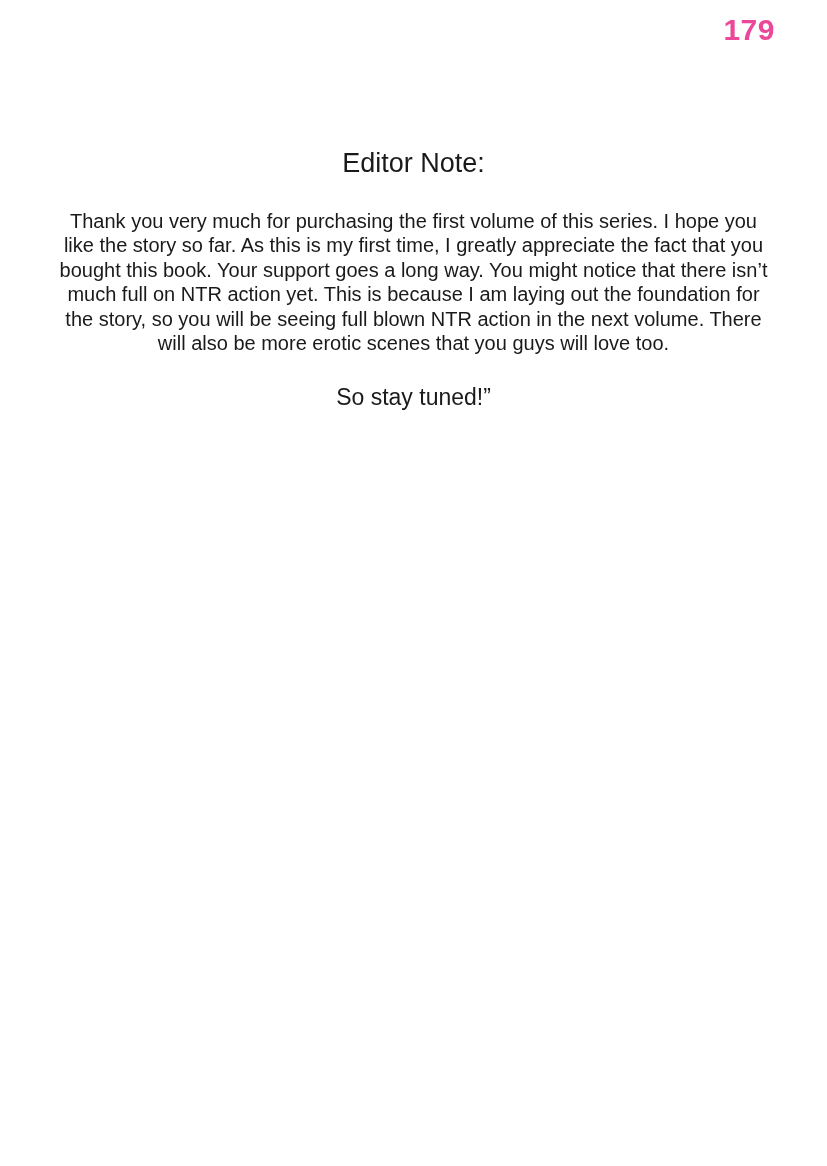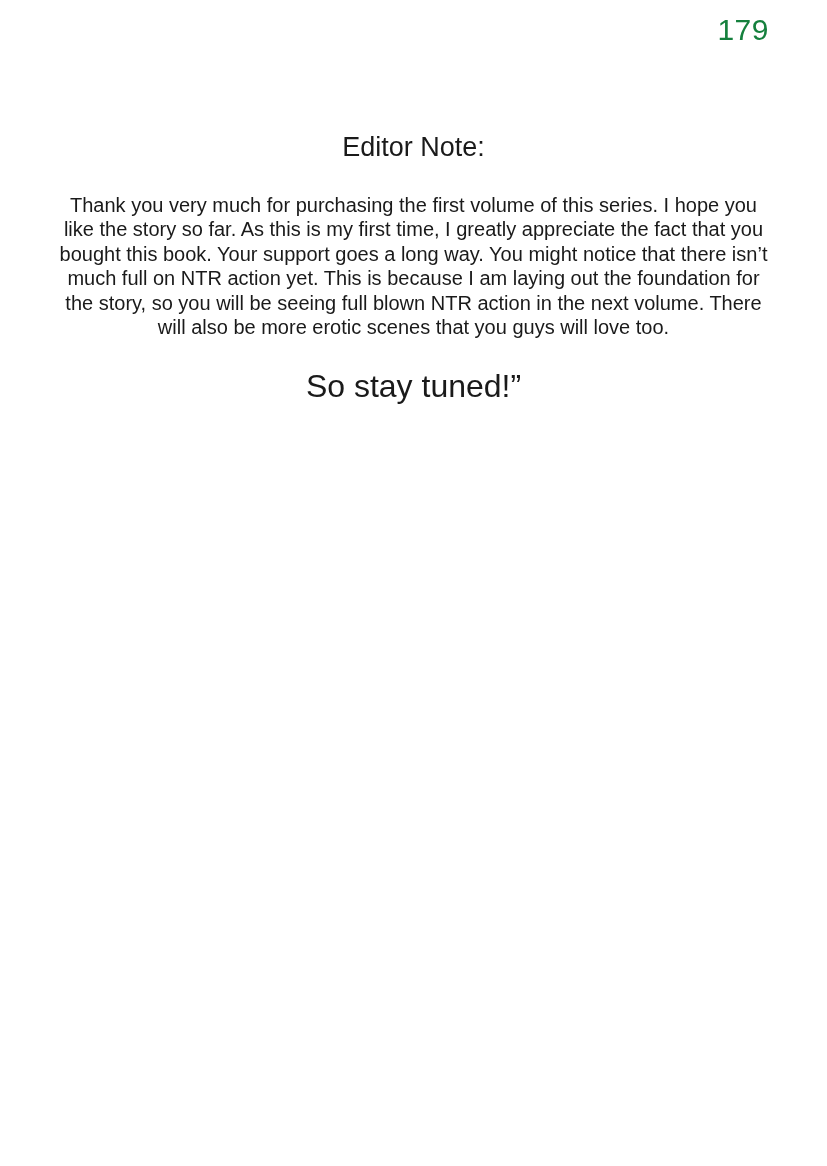--- a/index.html
+++ b/index.html
@@ -15,51 +15,52 @@
     color: #1a1a1a;
     overflow: hidden;
   }
   .page {
     position: absolute;
     inset: 0;
   }
   .page-number {
     position: absolute;
     top: 12px;
-    right: 58px;
+    right: 52px;
     font-family: "Liberation Sans", sans-serif;
     font-size: 30px;
     line-height: 1.2;
-    color: #15803d;
+    color: #ec4899;
     letter-spacing: 0.5px;
+    font-weight: bold;
   }
   .content {
     position: absolute;
-    top: 132px;
+    top: 148px;
     left: 55px;
     width: 717px;
   }
   .note-heading {
     font-family: "Liberation Sans", sans-serif;
     font-size: 27px;
     text-align: center;
     margin: 0 0 30px 0;
     color: #1a1a1a;
   }
   .note-body {
     font-family: "Liberation Sans", sans-serif;
     font-size: 20px;
     line-height: 1.22;
     text-align: center;
     margin: 0 0 28px 0;
     color: #1a1a1a;
   }
   .note-closing {
     font-family: "Liberation Sans", sans-serif;
-    font-size: 32px;
+    font-size: 23px;
     line-height: 1.22;
     text-align: center;
     margin: 0;
     color: #1a1a1a;
   }
 </style>
 </head>
 <body>
 
 <div class="page">

